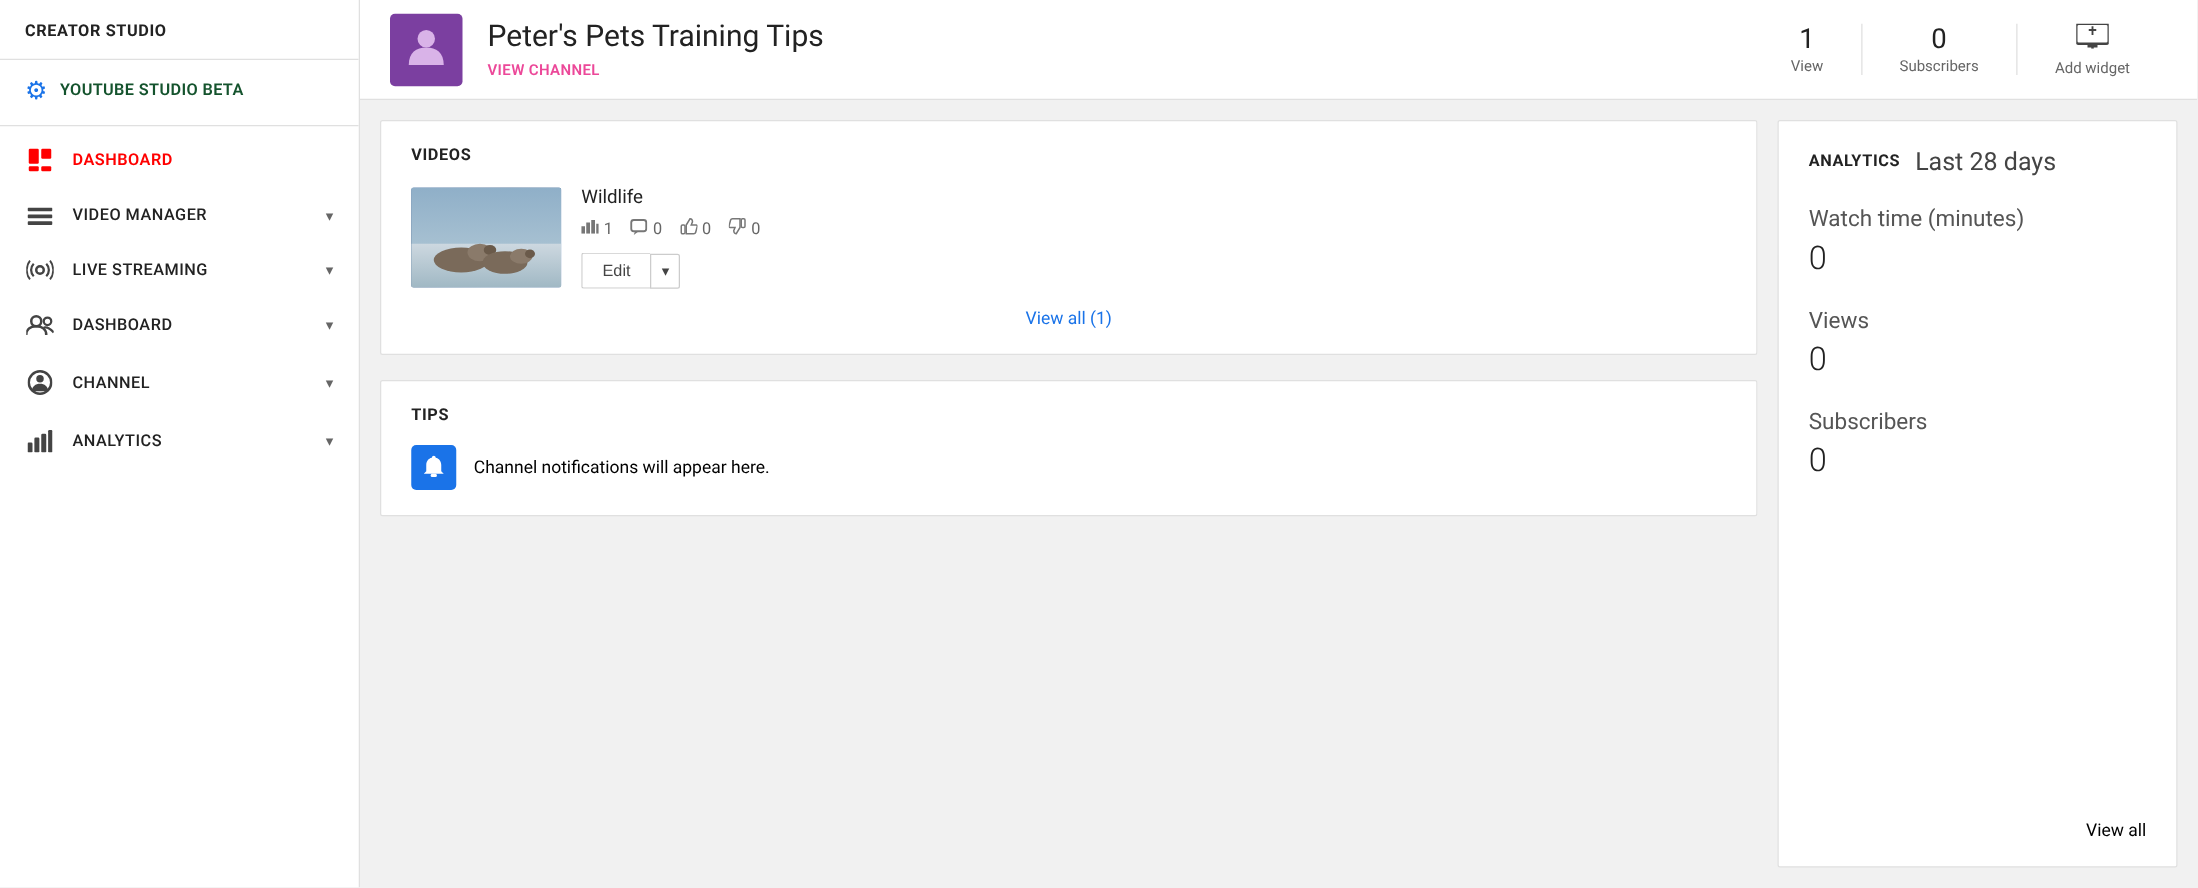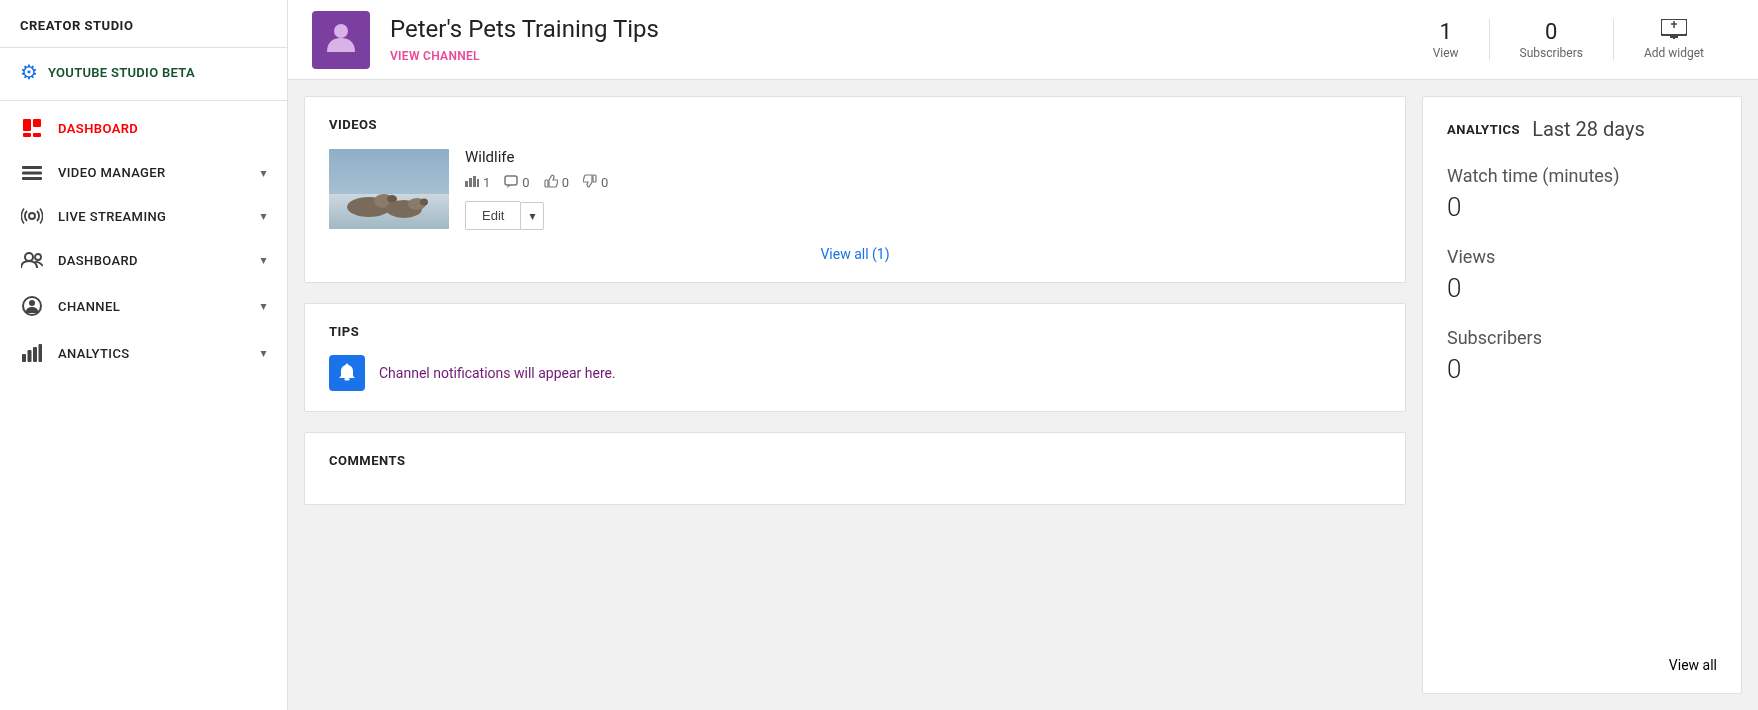--- a/index.html
+++ b/index.html
@@ -59,21 +59,21 @@
     .video-stats { display: flex; gap: 14px; align-items: center; margin-bottom: 10px; }
     .video-stat { display: flex; align-items: center; gap: 4px; font-size: 13px; color: #666; }
     .video-actions { display: flex; align-items: center; gap: 0; }
     .edit-btn { padding: 6px 16px; border: 1px solid #ccc; background: #fff; font-size: 13px; color: #444; cursor: pointer; border-right: none; border-radius: 2px 0 0 2px; }
     .dropdown-btn { padding: 6px 8px; border: 1px solid #ccc; background: #fff; font-size: 12px; color: #444; cursor: pointer; border-radius: 0 2px 2px 0; }
     .view-all-link { text-align: center; margin-top: 16px; color: #1a73e8; font-size: 14px; cursor: pointer; }
 
     
     .tips-item { display: flex; align-items: center; gap: 14px; }
     .tips-icon { width: 36px; height: 36px; background: #1a73e8; border-radius: 4px; display: flex; align-items: center; justify-content: center; color: #fff; font-size: 18px; flex-shrink: 0; }
-    .tips-text { font-size: 14px; color: #701a75; }
+    .tips-text { font-size: 14px; color: #000000; }
 
     
     .comments-card { }
 
     
     .right-column { width: 320px; flex-shrink: 0; }
     .analytics-card { background: #fff; border: 1px solid #e0e0e0; border-radius: 2px; padding: 20px 24px; height: 100%; display: flex; flex-direction: column; }
     .analytics-header { display: flex; align-items: center; gap: 12px; margin-bottom: 24px; }
     .analytics-title { font-size: 13px; font-weight: 700; letter-spacing: 0.5px; color: #222; }
     .analytics-period { font-size: 20px; color: #444; }
@@ -308,23 +308,20 @@
                     <path d="M10 2 C6.5 2 4 4.5 4 8 L4 13 L2 15 L18 15 L16 13 L16 8 C16 4.5 13.5 2 10 2 Z" fill="#fff"></path>
                     <rect x="7.5" y="15" width="5" height="2.5" rx="1.2" fill="#fff"></rect>
                     <circle cx="10" cy="2" r="1.5" fill="#fff"></circle>
                     <path d="M8 3 L6 5 M12 3 L14 5" stroke="#fff" stroke-width="1.2"></path>
                   </svg>
               </div>
               <span class="tips-text">Channel notifications will appear here.</span>
             </div>
           </div>
 
-          <div class="card comments-card">
-            <div class="card-title">COMMENTS</div>
-          </div>
 
         </div>
 
         <div class="right-column">
           <div class="analytics-card">
             <div class="analytics-header">
               <span class="analytics-title">ANALYTICS</span>
               <span class="analytics-period">Last 28 days</span>
             </div>
 

